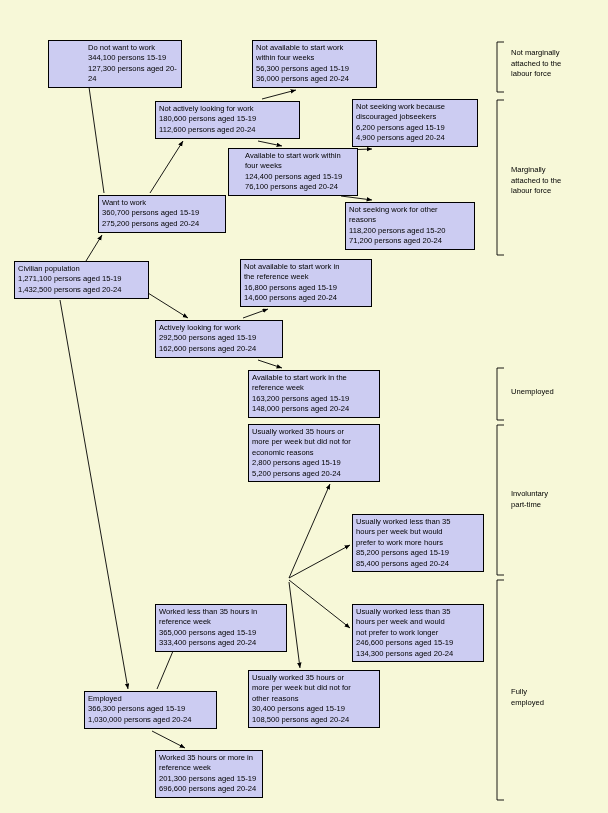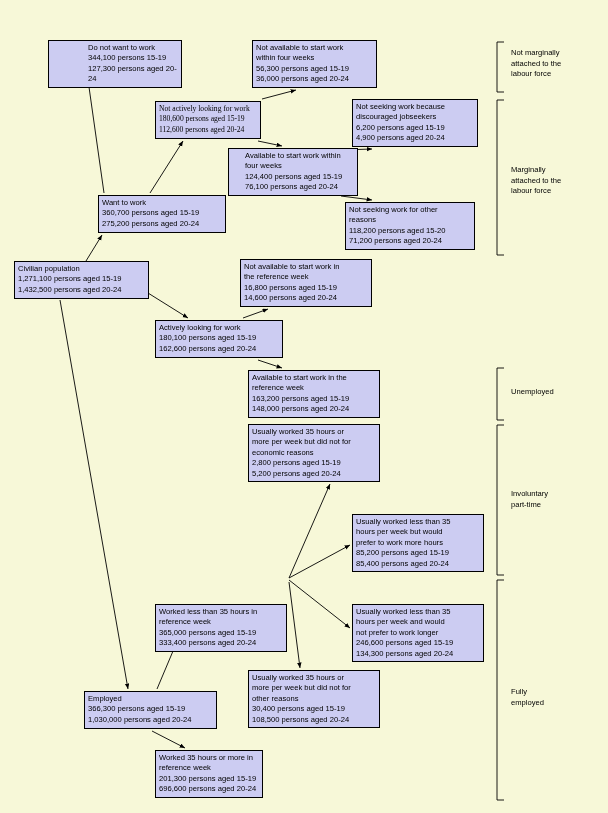--- a/index.html
+++ b/index.html
@@ -98,21 +98,21 @@
   </svg>
 
   <div id="node-layer">
       <div class="node" style="left: 48px; top: 40px; width: 134px; min-height: 38px; padding-left: 39px;">Do not want to work
 344,100 persons 15-19
 127,300 persons aged 20-24</div>
       <div class="node" style="left: 252px; top: 40px; width: 125px; min-height: 48px;">Not available to start work
 within four weeks
 56,300 persons aged 15-19
 36,000 persons aged 20-24</div>
-      <div class="node" style="left: 155px; top: 101px; width: 106px; min-height: 38px; font-family: Liberation Serif, serif;">Not actively looking for work
+      <div class="node" style="left: 155px; top: 101px; width: 145px; min-height: 38px;">Not actively looking for work
 180,600 persons aged 15-19
 112,600 persons aged 20-24</div>
       <div class="node" style="left: 352px; top: 99px; width: 126px; min-height: 48px;">Not seeking work because
 discouraged jobseekers
 6,200 persons aged 15-19
 4,900 persons aged 20-24</div>
       <div class="node" style="left: 228px; top: 148px; width: 130px; min-height: 48px; padding-left: 16px;">Available to start work within
 four weeks
 124,400 persons aged 15-19
 76,100 persons aged 20-24</div>
@@ -124,21 +124,21 @@
 118,200 persons aged 15-20
 71,200 persons aged 20-24</div>
       <div class="node" style="left: 14px; top: 261px; width: 135px; min-height: 38px;">Civilian population
 1,271,100 persons aged 15-19
 1,432,500 persons aged 20-24</div>
       <div class="node" style="left: 240px; top: 259px; width: 132px; min-height: 48px;">Not available to start work in
 the reference week
 16,800 persons aged 15-19
 14,600 persons aged 20-24</div>
       <div class="node" style="left: 155px; top: 320px; width: 128px; min-height: 38px;">Actively looking for work
-180,100 persons aged 15-19
+292,500 persons aged 15-19
 162,600 persons aged 20-24</div>
       <div class="node" style="left: 248px; top: 370px; width: 132px; min-height: 48px;">Available to start work in the
 reference week
 163,200 persons aged 15-19
 148,000 persons aged 20-24</div>
       <div class="node" style="left: 248px; top: 424px; width: 132px; min-height: 58px;">Usually worked 35 hours or
 more per week but did not for
 economic reasons
 2,800 persons aged 15-19
 5,200 persons aged 20-24</div>

